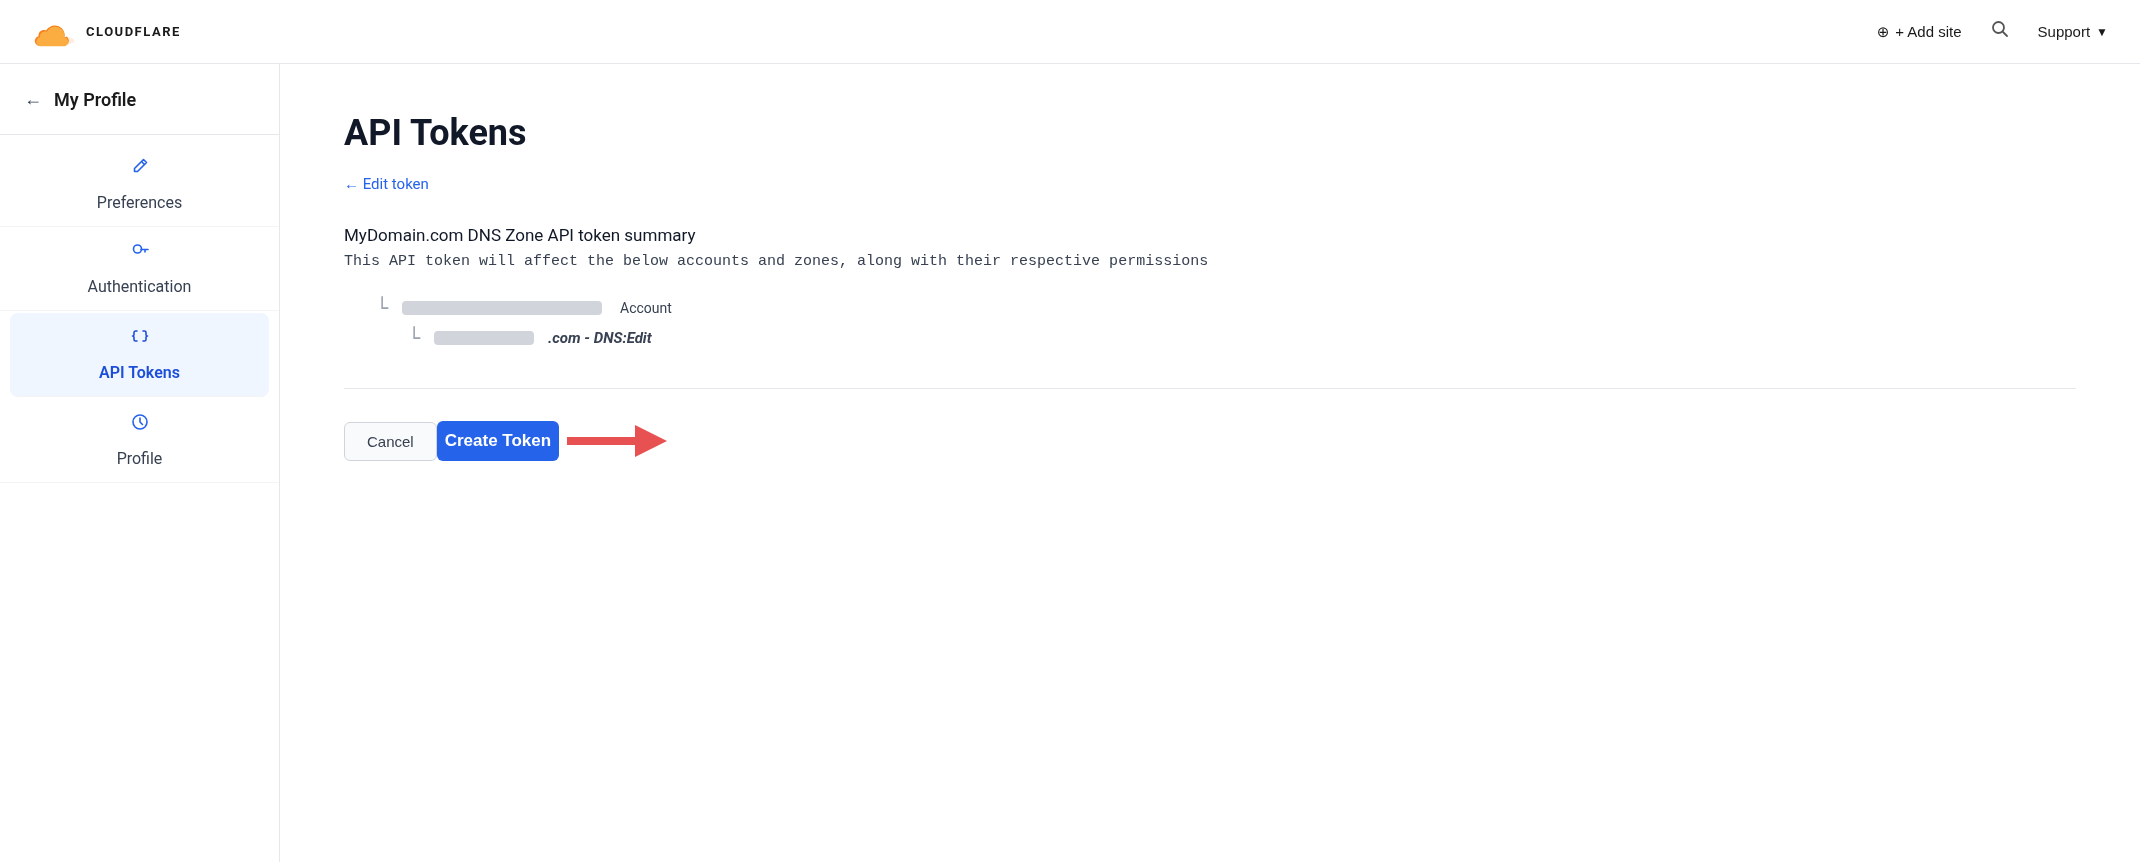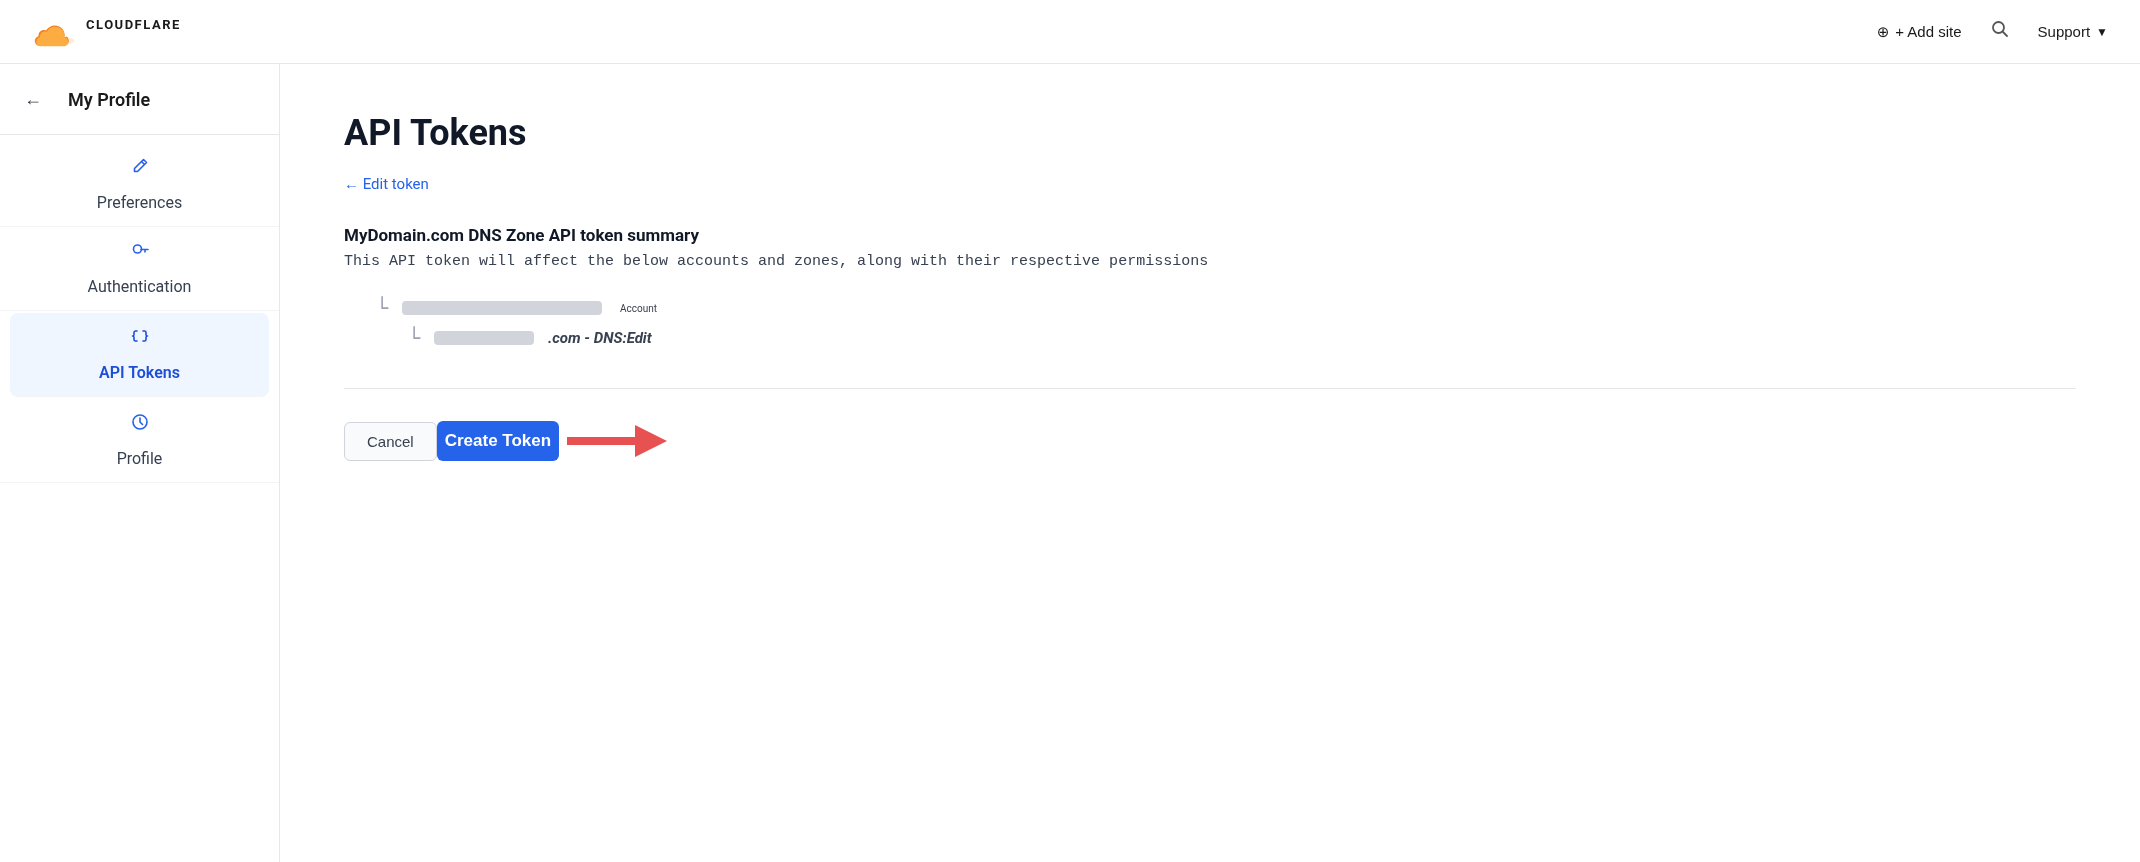--- a/index.html
+++ b/index.html
@@ -10,20 +10,21 @@
       display: flex;
       align-items: center;
       justify-content: space-between;
       padding: 0 32px;
       height: 64px;
       border-bottom: 1px solid #e5e7eb;
       background: #fff;
     }
     .header-logo {
       display: flex;
+      align-items: center;
       gap: 10px;
     }
     .logo-icon {
       width: 44px;
       height: 30px;
     }
     .logo-text {
       font-size: 13px;
       font-weight: 700;
       letter-spacing: 1.5px;
@@ -86,21 +87,20 @@
       color: #1a1a1a;
     }
     .sidebar-back-arrow {
       font-size: 18px;
       color: #374151;
     }
     .sidebar-back-label {
       font-size: 18px;
       font-weight: 600;
       color: #1a1a1a;
-      margin-left: 14px;
     }
     .sidebar-nav {
       padding: 8px 0;
     }
     .sidebar-item {
       display: flex;
       align-items: center;
       gap: 14px;
       padding: 14px 24px;
       cursor: pointer;
@@ -148,21 +148,21 @@
       cursor: pointer;
       margin-bottom: 32px;
       text-decoration: none;
     }
 
     .summary-section {
       margin-bottom: 32px;
     }
     .summary-title {
       font-size: 17px;
-      font-weight: 700;
+      font-weight: 400;
       color: #111827;
       margin-bottom: 8px;
     }
     .summary-desc {
       font-size: 15px;
       color: #374151;
       margin-bottom: 28px;
       font-family: Liberation Mono, monospace;
     }
 
@@ -182,21 +182,21 @@
       font-family: monospace;
       line-height: 1;
     }
     .tree-blurred {
       display: inline-block;
       background: #d1d5db;
       border-radius: 4px;
       height: 14px;
     }
     .tree-account-label {
-      font-size: 10px;
+      font-size: 14px;
       color: #374151;
       margin-left: 4px;
     }
     .tree-dns-row {
       display: flex;
       align-items: center;
       gap: 14px;
       margin-left: 32px;
       margin-top: 4px;
     }

